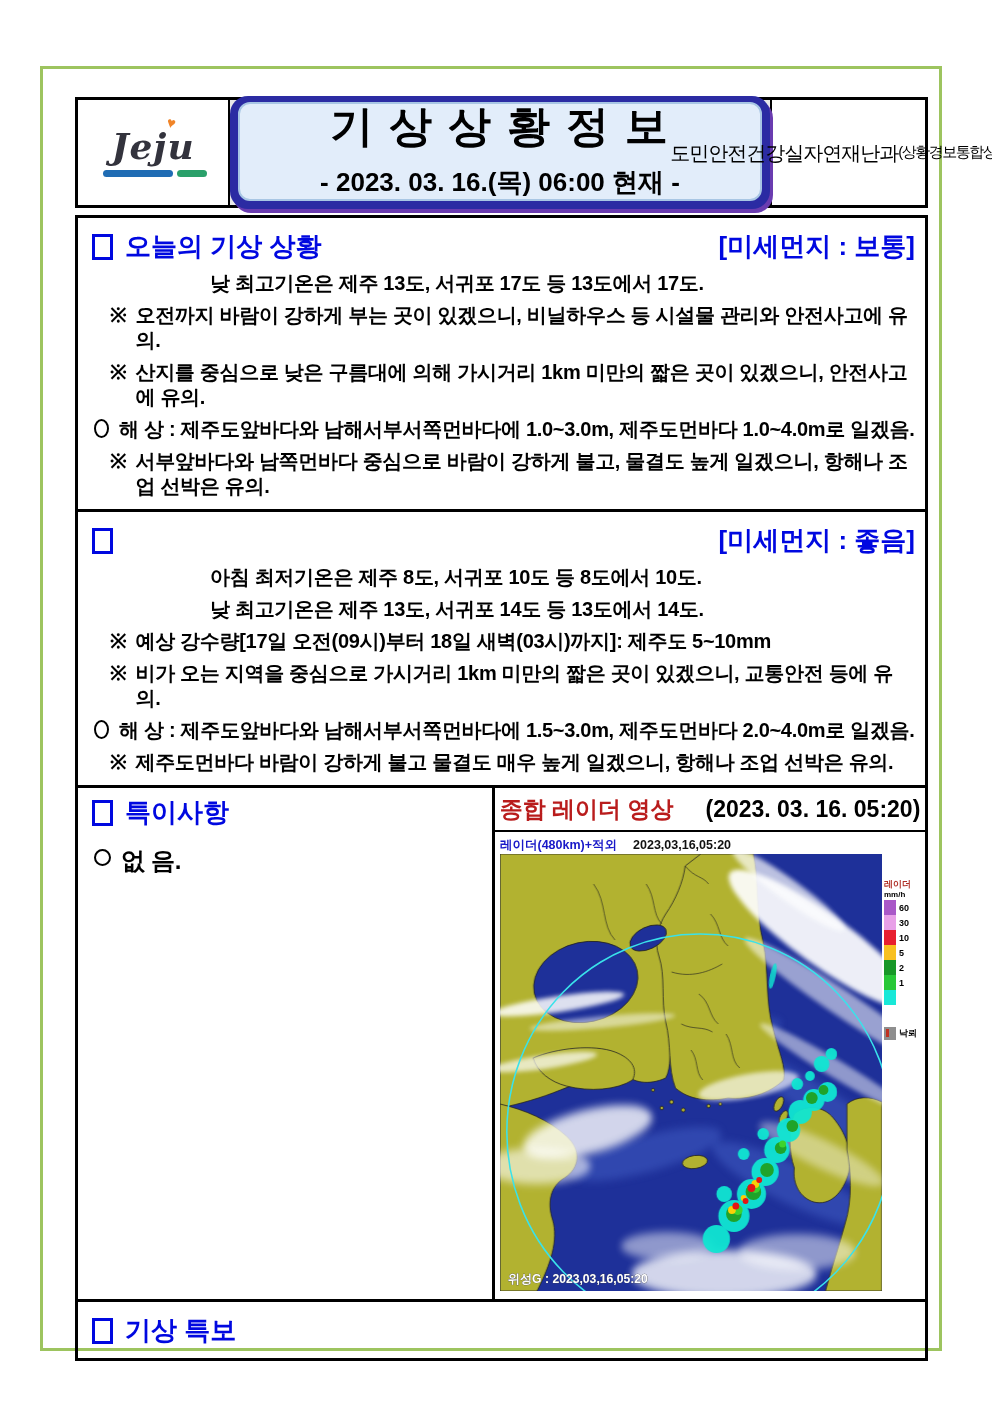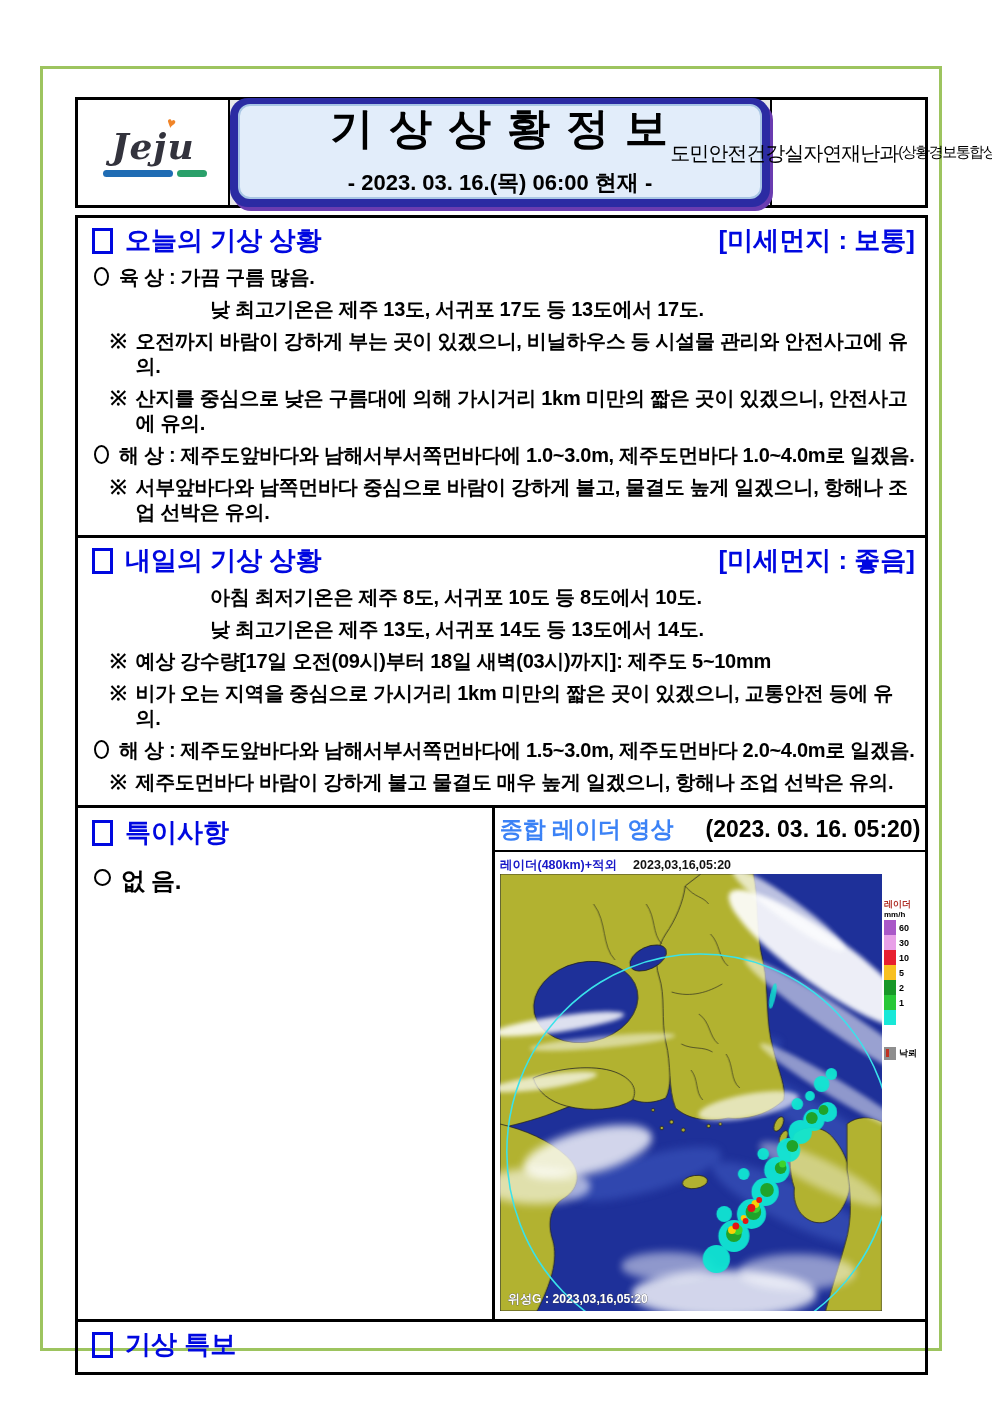--- a/index.html
+++ b/index.html
@@ -31,50 +31,50 @@
   }
   .plaque {
     width:540px; background:#2b2ba3; border-radius:18px; padding:6px 8px 8px;
     box-shadow:3px 4px 0 #6a3cb0; box-sizing:border-box;
   }
   .plaque-inner {
     background:#e2edfa; border:2px solid #a8c6e4; border-radius:12px;
     text-align:center; padding:1px 0 3px;
   }
   .main-title { font-size:43px; font-weight:bold; letter-spacing:2px; line-height:1.02; white-space:nowrap; }
-  .sub-title { font-size:22px; font-weight:bold; line-height:1.05; white-space:nowrap;margin-top:20px; }
+  .sub-title { font-size:26px; font-weight:bold; line-height:1.05; white-space:nowrap;margin-top:20px; }
   .dept-cell {
     width:153px; display:flex; flex-direction:row; align-items:center; justify-content:center;
     font-weight:normal; text-align:center;
   }
   .dept1,.dept2 { font-size:20px; line-height:1.2; letter-spacing:-1px; white-space:nowrap; }
   .dept3 { font-size:15px; letter-spacing:-1.5px; white-space:nowrap; }
 
   
   .main { border:3px solid #000; margin-top:7px; }
-  .section { border-bottom:3px solid #000; padding:5px 8px 10px; }
+  .section { border-bottom:3px solid #000; padding:11px 8px 10px; }
   .section:last-child { border-bottom:none; }
   .sec-head { display:flex; align-items:center; }
   .sq { width:15px; height:20px; border:3px solid #0008e0; margin:0 12px 0 6px; flex:none; }
   .sec-title { font-size:26px; font-weight:bold; color:#0008e0; white-space:nowrap; }
   .badge { margin-left:auto; margin-right:2px; font-size:26px; font-weight:bold; color:#0008e0; white-space:nowrap; }
 
   .line { font-size:20px; font-weight:bold; line-height:1.25; margin-top:7px; display:flex; align-items:flex-start; letter-spacing:-0.3px; }
   .o { width:15px; height:19px; border:2.5px solid #000; border-radius:50%; flex:none; margin:2px 10px 0 8px; box-sizing:border-box; }
   .o.round { height:17px; width:17px; margin-top:3px; }
   .line .txt { flex:1; }
   .line.cont { display:block; padding-left:124px; }
   .note-mark { flex:none; margin:0 9px 0 24px; }
 
   
   .split { display:flex; padding:0; }
   .sp-left { width:417px; border-right:3px solid #000; padding:7px 8px; box-sizing:border-box; }
   .sp-right { flex:1; display:flex; flex-direction:column; min-width:0; }
   .radar-title { text-align:center; font-weight:bold; font-size:23px; padding:6px 2px 5px; border-bottom:2px solid #000; white-space:nowrap; }
-  .rt-blue { color:#3b82f6; }
+  .rt-blue { color:#b91c1c; }
   .rt-time { color:#000;margin-left:32px; }
   .radar-wrap { padding:4px 3px 8px 5px; }
   .radar-strip { display:flex; align-items:center; font-size:12.5px; font-weight:bold; height:18px; }
   .strip-label { color:#1818c8; }
   .strip-time { color:#111; margin-left:16px; }
   .radar-row { display:flex; }
   .map { width:382px; height:437px; display:block; flex:none; background:#1e3099; }
   .legend { width:34px; padding:26px 0 0 2px; font-weight:bold; flex:none; }
   .lg-title { font-size:9px; color:#b03028; line-height:1.1; }
   .lg-unit { font-size:8px; line-height:1.2; margin-bottom:1px; }
@@ -117,24 +117,20 @@
   </div>
 
   <div class="main">
 
     <div class="section">
       <div class="sec-head">
         <span class="sq"></span>
         <span class="sec-title">오늘의 기상 상황</span>
         <span class="badge">[미세먼지 : 보통]</span>
       </div>
-      <div class="line">
-          <span class="o"></span>
-          <span class="txt">육 상 : 가끔 구름 많음.</span>
-        </div>
       <div class="line cont"><span class="txt">낮 최고기온은 제주 13도, 서귀포 17도 등 13도에서 17도.</span></div>
       <div class="line">
           <span class="note-mark">※</span>
           <span class="txt">오전까지 바람이 강하게 부는 곳이 있겠으니, 비닐하우스 등 시설물 관리와 안전사고에 유의.</span>
         </div>
       <div class="line">
           <span class="note-mark">※</span>
           <span class="txt">산지를 중심으로 낮은 구름대에 의해 가시거리 1km 미만의 짧은 곳이 있겠으니, 안전사고에 유의.</span>
         </div>
       <div class="line">
@@ -143,21 +139,20 @@
         </div>
       <div class="line">
           <span class="note-mark">※</span>
           <span class="txt">서부앞바다와 남쪽먼바다 중심으로 바람이 강하게 불고, 물결도 높게 일겠으니, 항해나 조업 선박은 유의.</span>
         </div>
     </div>
 
     <div class="section">
       <div class="sec-head">
         <span class="sq"></span>
-        <span class="sec-title">내일의 기상 상황</span>
         <span class="badge">[미세먼지 : 좋음]</span>
       </div>
       <div class="line cont"><span class="txt">아침 최저기온은 제주 8도, 서귀포 10도 등 8도에서 10도.</span></div>
       <div class="line cont"><span class="txt">낮 최고기온은 제주 13도, 서귀포 14도 등 13도에서 14도.</span></div>
       <div class="line">
           <span class="note-mark">※</span>
           <span class="txt">예상 강수량[17일 오전(09시)부터 18일 새벽(03시)까지]: 제주도 5~10mm</span>
         </div>
       <div class="line">
           <span class="note-mark">※</span>

